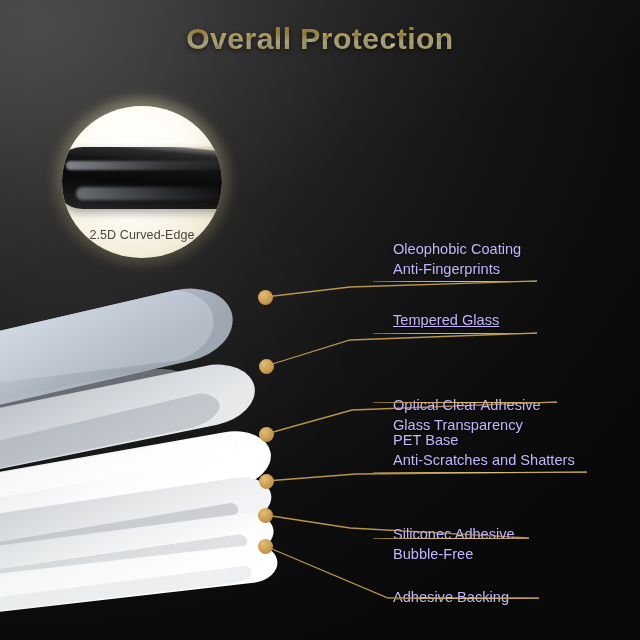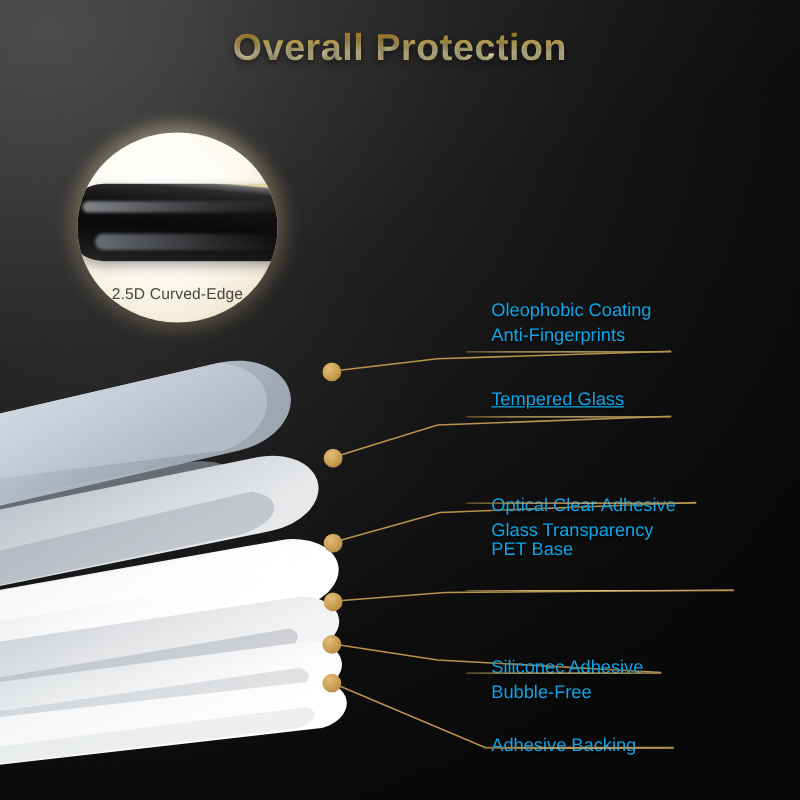--- a/index.html
+++ b/index.html
@@ -174,21 +174,21 @@
   .dot {
     position: absolute;
     width: 15px;
     height: 15px;
     margin: -7.5px 0 0 -7.5px;
     border-radius: 50%;
     background: radial-gradient(circle at 36% 32%, #e3bd78, #c59a4f 58%, #a47c38 100%);
   }
   .label {
     position: absolute;
-    color: #0ea5e9;
+    color: #c4b5fd;
     font-size: 14.6px;
     line-height: 19.5px;
     white-space: nowrap;
     text-shadow: 0 1px 2px rgba(0,0,0,.6);
   }
   .label .l2 { display: block; }
   .underline {
     position: absolute;
     height: 1.4px;
     background: linear-gradient(90deg, #6d5a2c 0%, #c3a462 22%, #d8bd7c 55%, #ae8f4c 100%);
@@ -327,20 +327,21 @@
     <div class="dot" style="left:266px;top:434px;"></div>
     <div class="label" style="left:393px;top:361px;margin-top:35px;">
       <span class="l1">Optical Clear Adhesive</span>
       <span class="l2">Glass Transparency</span>
     </div>
     <div class="underline" style="left:373px;top:402px;width:184px;"></div>
 
     <div class="dot" style="left:266px;top:481px;"></div>
     <div class="label" style="left:393px;top:431px;">
       <span class="l1">PET Base</span>
+      <span class="l2">Anti-Scratches and Shatters</span>
     </div>
     <div class="underline" style="left:373px;top:472px;width:214px;"></div>
 
     <div class="dot" style="left:265px;top:515px;"></div>
     <div class="label" style="left:393px;top:525px;">
       <span class="l1">Siliconec Adhesive</span>
       <span class="l2">Bubble-Free</span>
     </div>
     <div class="underline" style="left:373px;top:538px;width:156px;"></div>
 

